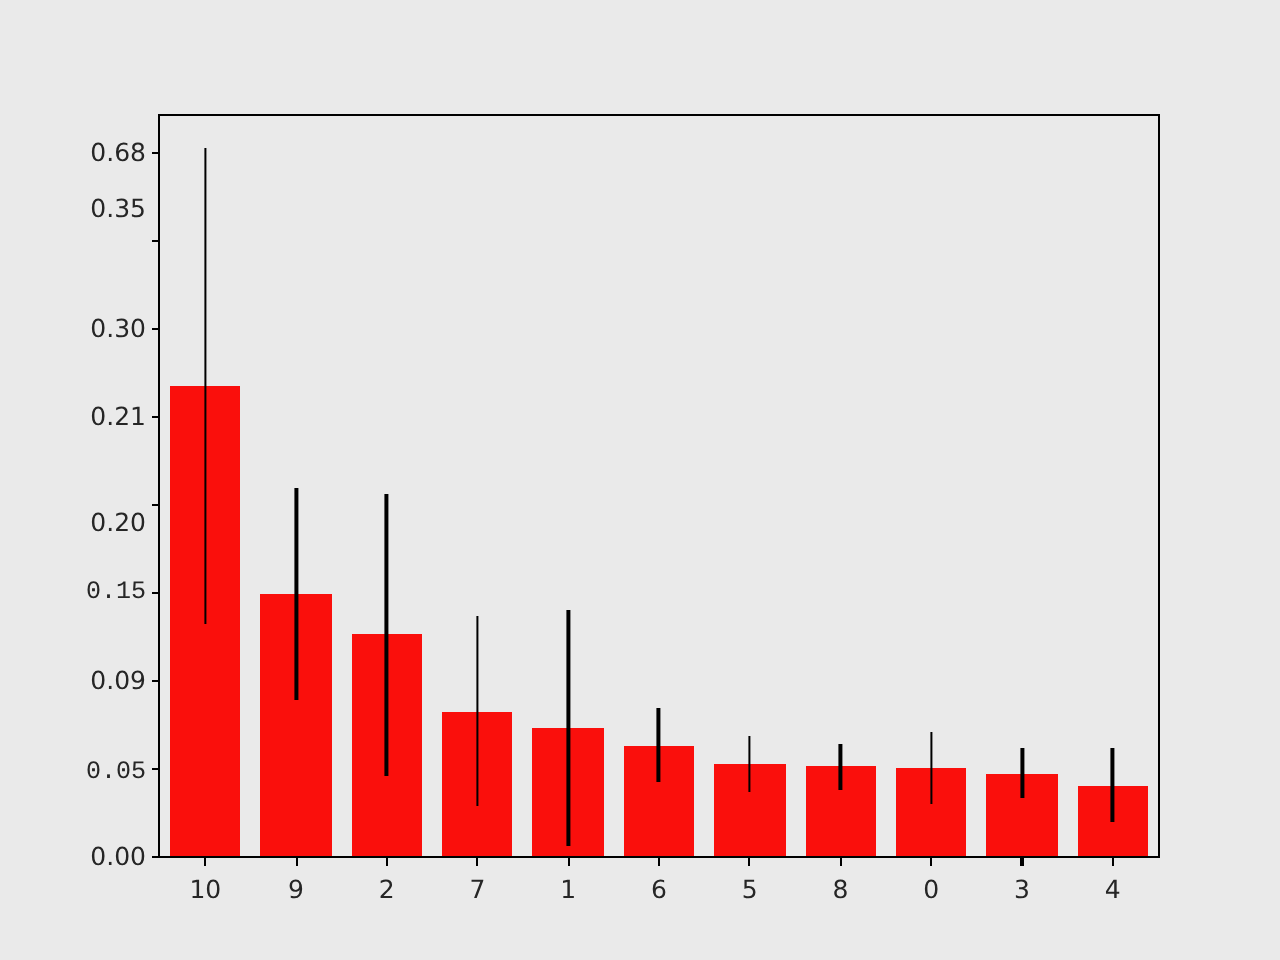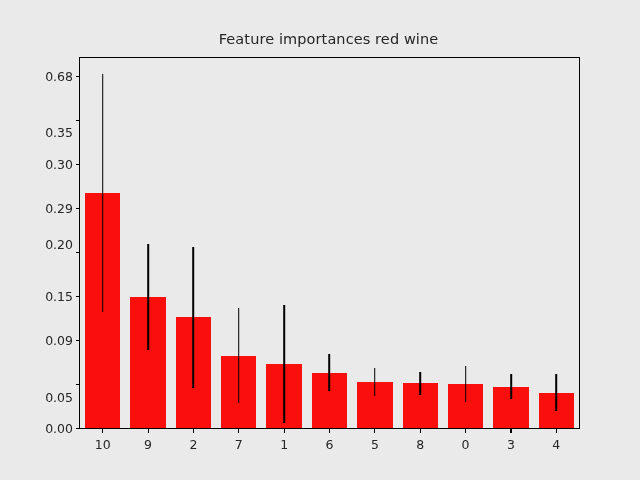--- a/index.html
+++ b/index.html
@@ -100,21 +100,20 @@
     font-size: 12.5px;
     color: #262626;
     white-space: nowrap;
   }
 </style>
 </head>
 <body>
 
 <div id="figure">
 
-  <div id="chart-title">Feature importances red wine</div>
 
   <div id="axes">
     <div id="plot-area">
         <div class="bar-group" style="left: 4.99px; width: 35.3836px;">
           <div class="bar" style="height: 234.935px; background: rgb(250, 15, 12);"></div>
           <div class="errline" style="top: 16.2782px; height: 237.574px; background: rgb(0, 0, 0);"></div>
         </div>
         <div class="bar-group" style="left: 50.3536px; width: 35.3836px;">
           <div class="bar" style="height: 131.106px; background: rgb(250, 15, 12);"></div>
           <div class="errline" style="top: 186.1px; height: 105.589px; background: rgb(0, 0, 0);"></div>
@@ -152,33 +151,33 @@
           <div class="errline" style="top: 316.326px; height: 24.6373px; background: rgb(0, 0, 0);"></div>
         </div>
         <div class="bar-group" style="left: 458.626px; width: 35.3836px;">
           <div class="bar" style="height: 35.1962px; background: rgb(250, 15, 12);"></div>
           <div class="errline" style="top: 316.326px; height: 36.956px; background: rgb(0, 0, 0);"></div>
         </div>
       </div>
   <div class="ytick" style="top: 369.5px;"></div>
       <div class="ytick-label" style="top: 370px;">0.00</div>
       <div class="ytick" style="top: 325.505px;"></div>
-      <div class="ytick-label" style="top: 339px;">0.05</div>
+      <div class="ytick-label" style="top: 328px; font-family: Liberation Mono, monospace;">0.05</div>
       <div class="ytick" style="top: 281.51px;"></div>
       <div class="ytick-label" style="top: 282.01px;">0.09</div>
       <div class="ytick" style="top: 237.514px;"></div>
-      <div class="ytick-label" style="top: 238.014px;">0.15</div>
+      <div class="ytick-label" style="top: 238.014px; font-family: Liberation Mono, monospace;">0.15</div>
       <div class="ytick" style="top: 193.519px;"></div>
-      <div class="ytick-label" style="top: 186px; text-align: right;">0.20</div>
+      <div class="ytick-label" style="top: 203px; text-align: right;">0.20</div>
       <div class="ytick" style="top: 149.524px;"></div>
-      <div class="ytick-label" style="top: 150.024px;">0.29</div>
+      <div class="ytick-label" style="top: 150.024px;">0.21</div>
       <div class="ytick" style="top: 105.529px;"></div>
       <div class="ytick-label" style="top: 106.029px; margin-left: 16px;">0.30</div>
       <div class="ytick" style="top: 61.5333px;"></div>
-      <div class="ytick-label" style="top: 74px;">0.35</div>
+      <div class="ytick-label" style="top: 46px;">0.35</div>
       <div class="ytick" style="top: 17.538px;"></div>
       <div class="ytick-label" style="top: 18.038px;">0.68</div>
       <div class="xtick" style="left: 22.1818px;"></div>
       <div class="xtick-label" style="left: 22.6818px;">10</div>
       <div class="xtick" style="left: 67.5455px;"></div>
       <div class="xtick-label" style="left: 68.0455px;">9</div>
       <div class="xtick" style="left: 112.909px;"></div>
       <div class="xtick-label" style="left: 113.409px;">2</div>
       <div class="xtick" style="left: 158.273px;"></div>
       <div class="xtick-label" style="left: 158.773px;">7</div>

